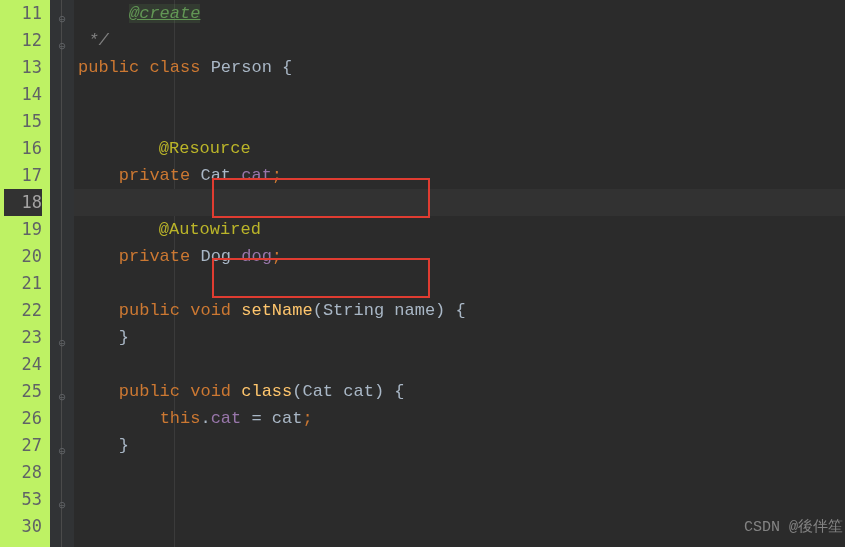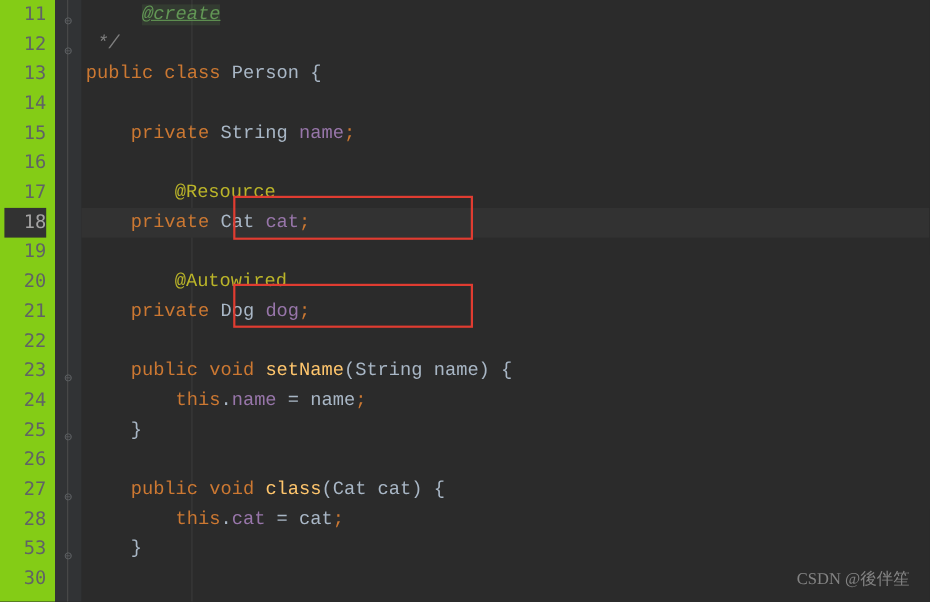--- a/index.html
+++ b/index.html
@@ -12,21 +12,21 @@
     overflow: hidden;
     width: 845px;
     height: 547px;
     position: relative;
   }
   .editor {
     display: flex;
     height: 100%;
   }
   .gutter {
-    background: #84cc16;
+    background: #bef264;
     color: #606366;
     text-align: right;
     padding: 0 8px 17px 4px;
     user-select: none;
     width: 50px;
     flex-shrink: 0;
   }
   .fold-gutter {
     background: #313335;
     width: 24px;
@@ -76,23 +76,23 @@
   .param { color: #a9b7c6; }
   .highlight-box {
     position: absolute;
     border: 2px solid #e03c31;
     z-index: 5;
     pointer-events: none;
   }
   .watermark {
     position: absolute;
     bottom: 6px;
-    right: 18px;
+    right: 2px;
     color: rgba(220,220,220,0.5);
-    font-family: Liberation Serif, serif;
+    font-family: Liberation Mono, monospace;
     font-size: 15px;
     z-index: 10;
   }
   .indent-guide {
     position:absolute;
     top:0; bottom:0;
     width:1px;
     background:#3b3b3b;
     z-index:0;
   }
@@ -132,30 +132,28 @@
       <div class="fold-mark" style="top: 438px;">⊖</div>
       <div class="fold-mark" style="top: 492px;">⊖</div>
     </div>
   <div class="code" id="code">
     <div class="indent-guide" style="left:100px"></div>
   <div class="current-line-bg" style="top: 189px;"></div>
       <div class="line"><span>     </span><span class="doctag">@create</span></div>
       <div class="line"><span> </span><span class="comment">*/</span></div>
       <div class="line"><span class="kw">public </span><span class="kw">class </span><span class="type">Person </span><span class="type">{</span></div>
       <div class="line"><span></span></div>
-      <div class="line"><span>    </span><span class="kw">private </span><span class="type">String </span><span class="field">name</span><span class="punct">;</span></div>
       <div class="line"><span></span></div>
       <div class="line"><span>    </span><span class="anno">@Resource</span></div>
       <div class="line"><span>    </span><span class="kw">private </span><span class="type">Cat </span><span class="field">cat</span><span class="punct">;</span></div>
       <div class="line"><span></span></div>
       <div class="line"><span>    </span><span class="anno">@Autowired</span></div>
       <div class="line"><span>    </span><span class="kw">private </span><span class="type">Dog </span><span class="field">dog</span><span class="punct">;</span></div>
       <div class="line"><span></span></div>
       <div class="line"><span>    </span><span class="kw">public </span><span class="kw">void </span><span class="method">setName</span><span class="type">(</span><span class="type">String </span><span class="param">name</span><span class="type">) {</span></div>
-      <div class="line"><span>        </span><span class="kw">this</span><span class="type">.</span><span class="field">name</span><span class="type"> = name</span><span class="punct">;</span></div>
       <div class="line"><span>    </span><span class="type">}</span></div>
       <div class="line"><span></span></div>
       <div class="line"><span>    </span><span class="kw">public </span><span class="kw">void </span><span class="method">class</span><span class="type">(</span><span class="type">Cat </span><span class="param">cat</span><span class="type">) {</span></div>
       <div class="line"><span>        </span><span class="kw">this</span><span class="type">.</span><span class="field">cat</span><span class="type"> = cat</span><span class="punct">;</span></div>
       <div class="line"><span>    </span><span class="type">}</span></div>
       <div class="line"><span></span></div>
       <div class="highlight-box" style="top: 178px; left: 138px; width: 218px; height: 40px;"></div>
       <div class="highlight-box" style="top: 258px; left: 138px; width: 218px; height: 40px;"></div>
     </div>
 </div>

